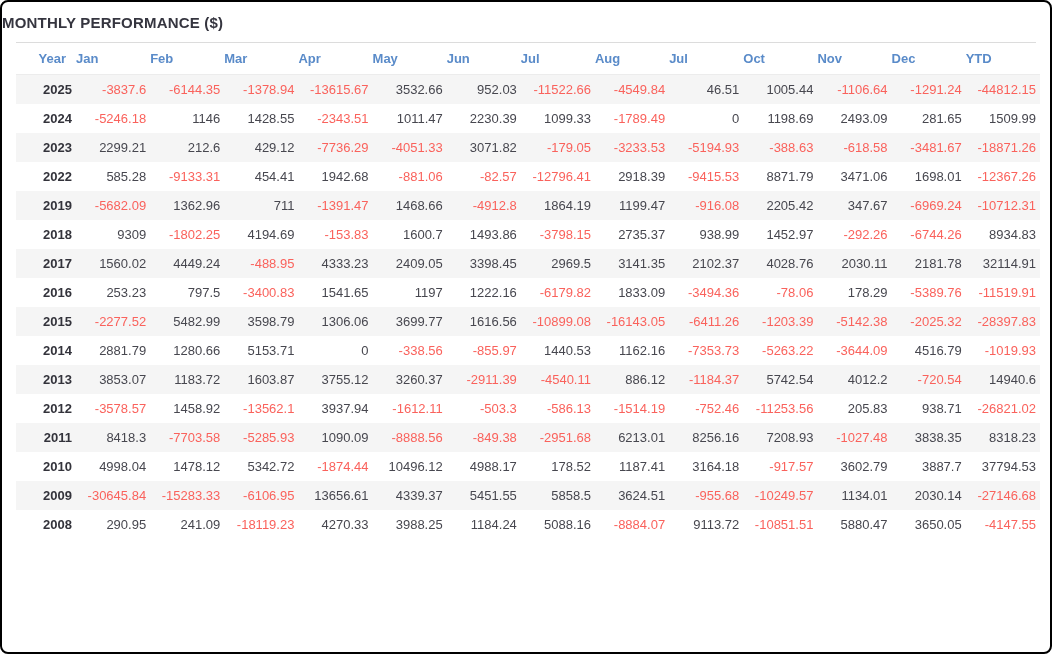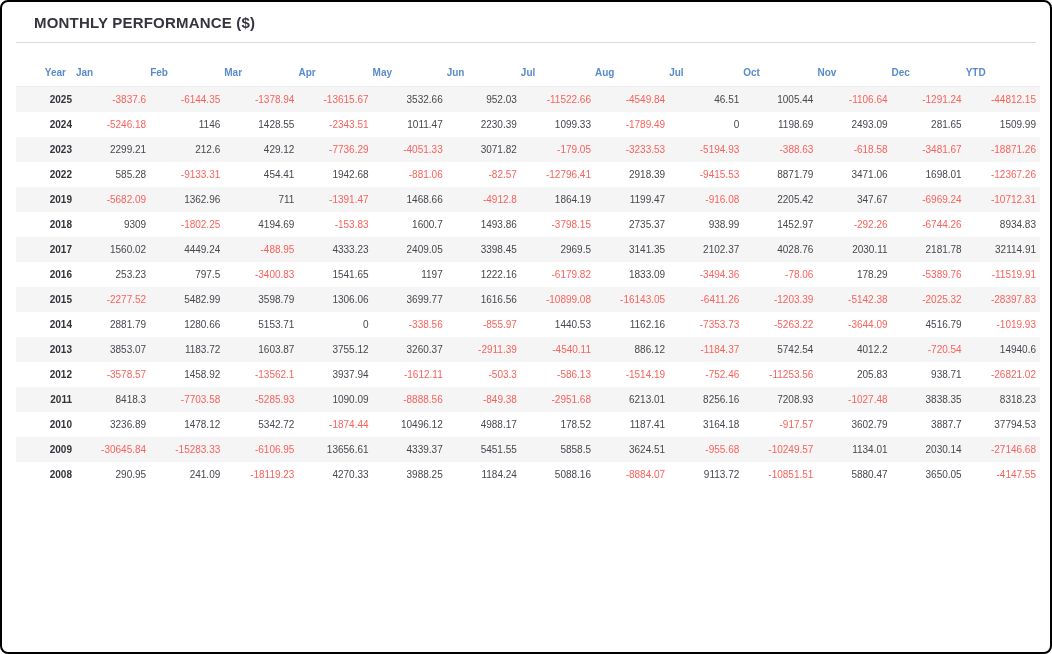--- a/index.html
+++ b/index.html
@@ -19,37 +19,37 @@
   .frame{
     position:absolute;left:0;top:0;width:1052px;height:654px;
     box-sizing:border-box;
     border:2px solid #000000;
     border-radius:8px;
     background:#ffffff;
     overflow:hidden;
   }
   .panel-title{
     margin:0;
-    padding:12px 16px 11px 32px;
+    padding:12px 16px 11px 0;
     font-size:15px;
     font-weight:bold;
     letter-spacing:0.2px;
     color:#35353f;
   }
   .divider{
     border:none;
     border-top:1px solid var(--divider);
     margin:0 14px;
   }
   table.perf{
     width:1024px;
-    margin:16px 14px;
+    margin:0 14px;
     border-collapse:collapse;
     table-layout:fixed;
-    font-size:10px;
+    font-size:13px;
   }
   table.perf col.year-col{width:60px;}
   table.perf th{
     color:var(--head);
     font-weight:bold;
     text-align:left;
     padding:8px 4px 8px 0;
     border-bottom:1px solid #ececec;
     white-space:nowrap;
   }
@@ -296,21 +296,21 @@
           <td class="neg">-2951.68</td>
           <td class="pos">6213.01</td>
           <td class="pos">8256.16</td>
           <td class="pos">7208.93</td>
           <td class="neg">-1027.48</td>
           <td class="pos">3838.35</td>
           <td class="pos">8318.23</td>
         </tr>
         <tr>
           <td class="year">2010</td>
-          <td class="pos">3236.89</td>
+          <td class="pos">4998.04</td>
           <td class="pos">1478.12</td>
           <td class="pos">5342.72</td>
           <td class="neg">-1874.44</td>
           <td class="pos">10496.12</td>
           <td class="pos">4988.17</td>
           <td class="pos">178.52</td>
           <td class="pos">1187.41</td>
           <td class="pos">3164.18</td>
           <td class="neg">-917.57</td>
           <td class="pos">3602.79</td>

